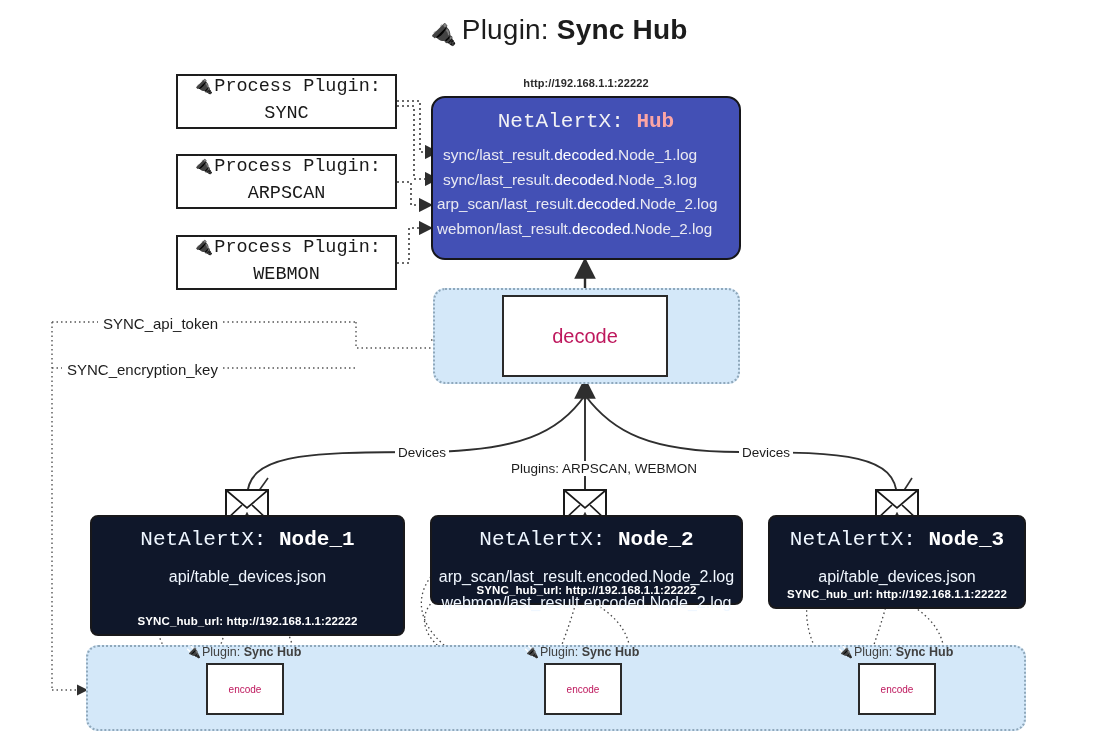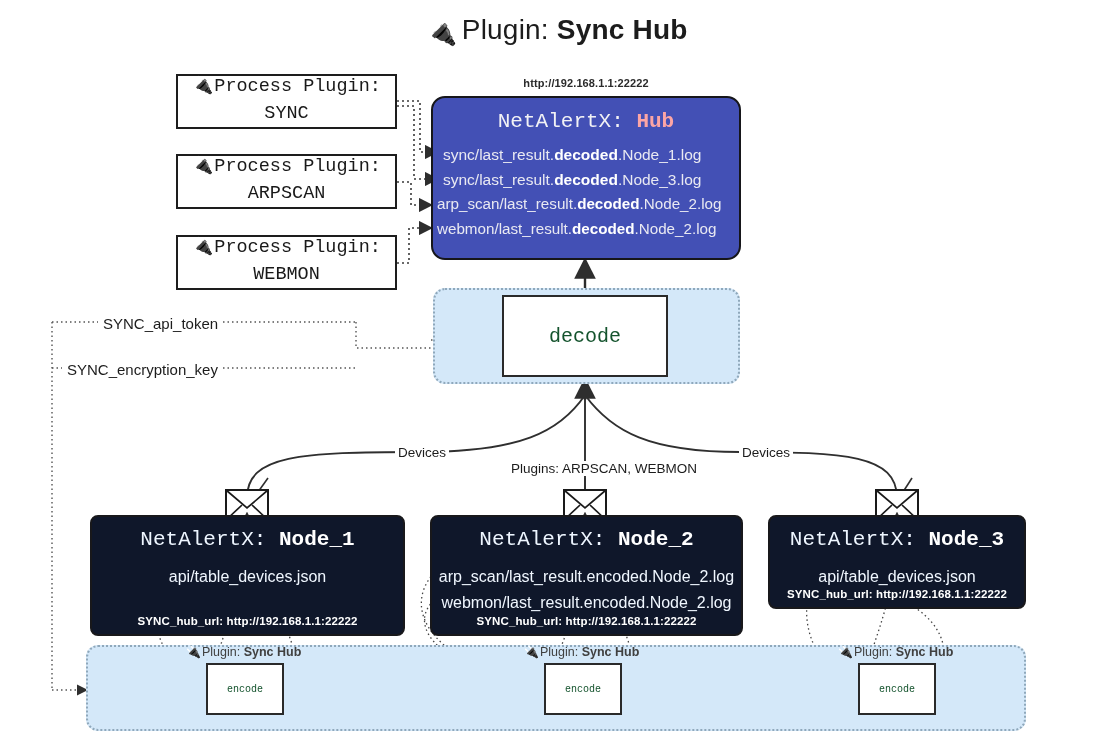--- a/index.html
+++ b/index.html
@@ -31,30 +31,30 @@
   #hub-url{position:absolute;font-size:11px;font-weight:bold;color:#2b2b2b;
            letter-spacing:.1px;white-space:nowrap;}
   #hub{background:#4350b5;border:2px solid #16161a;border-radius:14px;
        box-shadow:0 0 0 0 transparent;}
   #hub .hubtitle{font-family:"Liberation Mono","DejaVu Sans Mono",monospace;
        font-size:21px;color:#f2f2f5;text-align:center;margin-top:12px;}
   #hub .hubtitle b{color:#fca5a5;}
   #hub .rows{margin-top:9px;}
   #hub .r{color:#e9e9f2;font-size:15.5px;line-height:1.62;white-space:nowrap;
           padding-left:10px;}
-  #hub .r b{color:#ffffff;font-weight:bold;}
+  #hub .r b{color:#ffffff;font-weight:normal;}
   #hub .r.wide{padding-left:4px;font-size:15.2px;}
 
   
   .bluebox{background:#d4e8f9;border:2px dotted #8fa8bb;border-radius:12px;}
 
   
   .whitebox{background:#ffffff;border:2px solid #2a2a2a;
             display:flex;align-items:center;justify-content:center;
-            font-family:Liberation Mono, monospace;color:#14532d;}
+            font-family:Liberation Sans, sans-serif;color:#be185d;}
   #decode{font-size:20px;}
   .encode{font-size:10px;}
 
   
   .nodebox{background:#0f172a;border:2.5px solid #18181b;border-radius:8px;
            color:#ffffff;}
   .nodebox .ntitle{font-family:"Liberation Mono","DejaVu Sans Mono",monospace;
            font-size:21px;text-align:center;margin-top:11px;color:#eef6ff;}
   .nodebox .ntitle b{color:#ffffff;}
   .nodebox .nline{font-size:16px;text-align:center;color:#f0f7ff;line-height:1.45;}
@@ -201,21 +201,21 @@
       <span>NetAlertX:</span>
       <b>Node_1</b>
     </div>
     <div class="nline" style="margin-top:14px;">api/table_devices.json</div>
     <div class="nfoot">
       <span>SYNC_hub_url:</span>
       <span>http://192.168.1.1:22222</span>
     </div>
   </div>
 
-  <div class="node nodebox" style="left:430px;top:515px;width:313px;height:121px;">
+  <div class="node nodebox" style="left:430px;top:515px;width:313px;height:90px;">
     <div class="ntitle">
       <span>NetAlertX:</span>
       <b>Node_2</b>
     </div>
     <div class="nline" style="margin-top:14px;">arp_scan/last_result.encoded.Node_2.log</div>
     <div class="nline" style="margin-top:3px;">webmon/last_result.encoded.Node_2.log</div>
     <div class="nfoot">
       <span>SYNC_hub_url:</span>
       <span>http://192.168.1.1:22222</span>
     </div>

